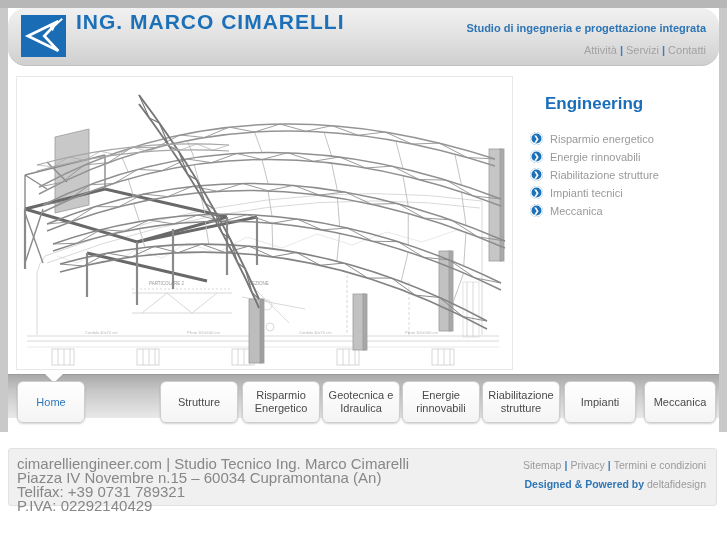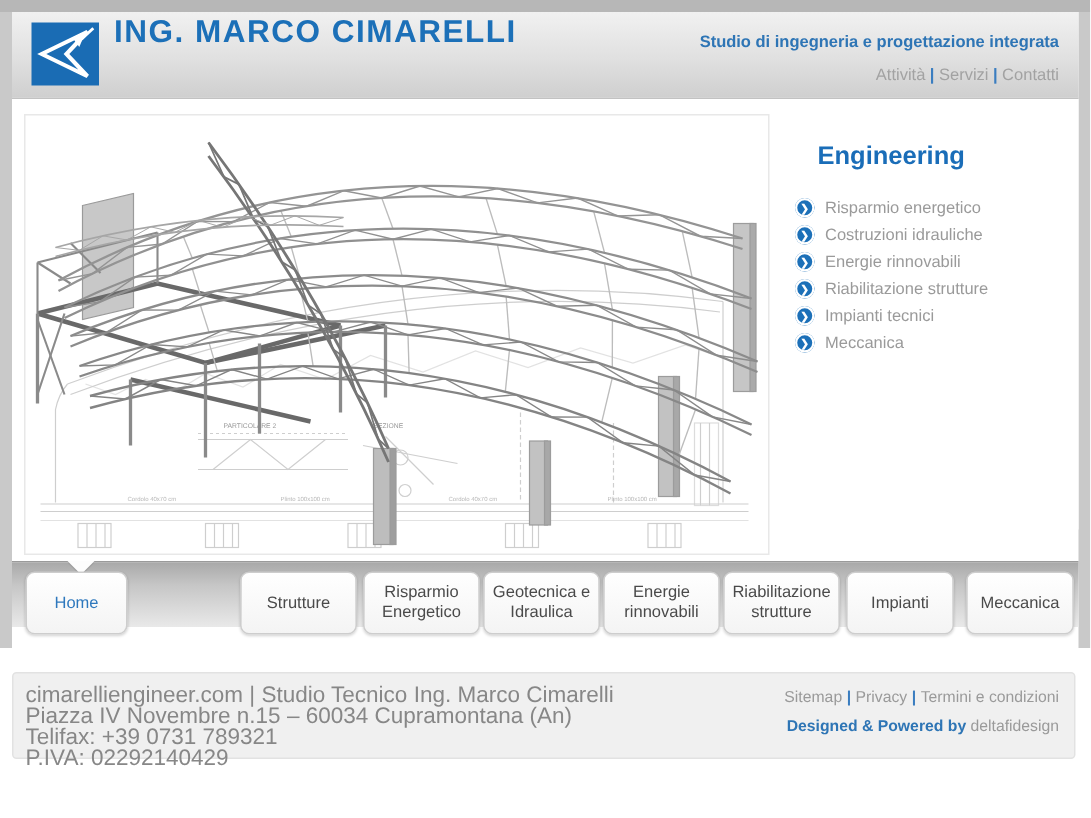--- a/index.html
+++ b/index.html
@@ -7,21 +7,21 @@
   #page { position:relative; width:727px; height:545px; overflow:hidden; background:#fff; }
 
   
   .frame-top  { position:absolute; left:0; top:0; width:727px; height:8px; background:#b7b7b7; }
   .frame-left { position:absolute; left:0; top:8px; width:8px; height:424px; background:#c9c9c9; }
   .frame-right{ position:absolute; left:719px; top:8px; width:8px; height:424px; background:#c9c9c9; }
 
   
   .header { position:absolute; left:8px; top:8px; width:711px; height:58px;
             background:linear-gradient(180deg,#f1f1f1 0%,#e0e0e0 55%,#cfcfcf 100%);
-            border-bottom:1px solid #c2c2c2; }
+            border-bottom:1px solid #c2c2c2;border-radius:18px; }
   .logo { position:absolute; left:13px; top:7px; width:45px; height:42px; background:#1a6cb4;
           display:flex; align-items:center; justify-content:center; cursor:pointer; }
   .title-block { position:absolute; left:68px; top:2px; }
   .title-1 { font-size:21px; font-weight:bold; letter-spacing:1px; color:#1c70b8; }
   .title-2 { font-size:20px; font-weight:bold; letter-spacing:2px; color:#dfe9f3;
              -webkit-text-stroke:1.2px #4a86c6; margin-top:1px; }
   .tagline { position:absolute; right:13px; top:14px; font-size:11px; font-weight:bold; color:#2e75b5; }
   .header-links { position:absolute; right:13px; top:36px; font-size:11px; color:#a2a2a2; }
   .header-links .lnk { cursor:pointer; }
   .sep { color:#3a7dc0; font-weight:bold; padding:0 3px; }
@@ -245,24 +245,20 @@
 
     <div class="side-heading">Engineering</div>
 
     <div class="side-list">
       <div class="side-item">
         <span class="chev">❯</span>
         <span class="lbl">Risparmio energetico</span>
       </div>
       <div class="side-item">
         <span class="chev">❯</span>
-        <span class="lbl">Costruzioni idrauliche</span>
-      </div>
-      <div class="side-item">
-        <span class="chev">❯</span>
         <span class="lbl">Energie rinnovabili</span>
       </div>
       <div class="side-item">
         <span class="chev">❯</span>
         <span class="lbl">Riabilitazione strutture</span>
       </div>
       <div class="side-item">
         <span class="chev">❯</span>
         <span class="lbl">Impianti tecnici</span>
       </div>

